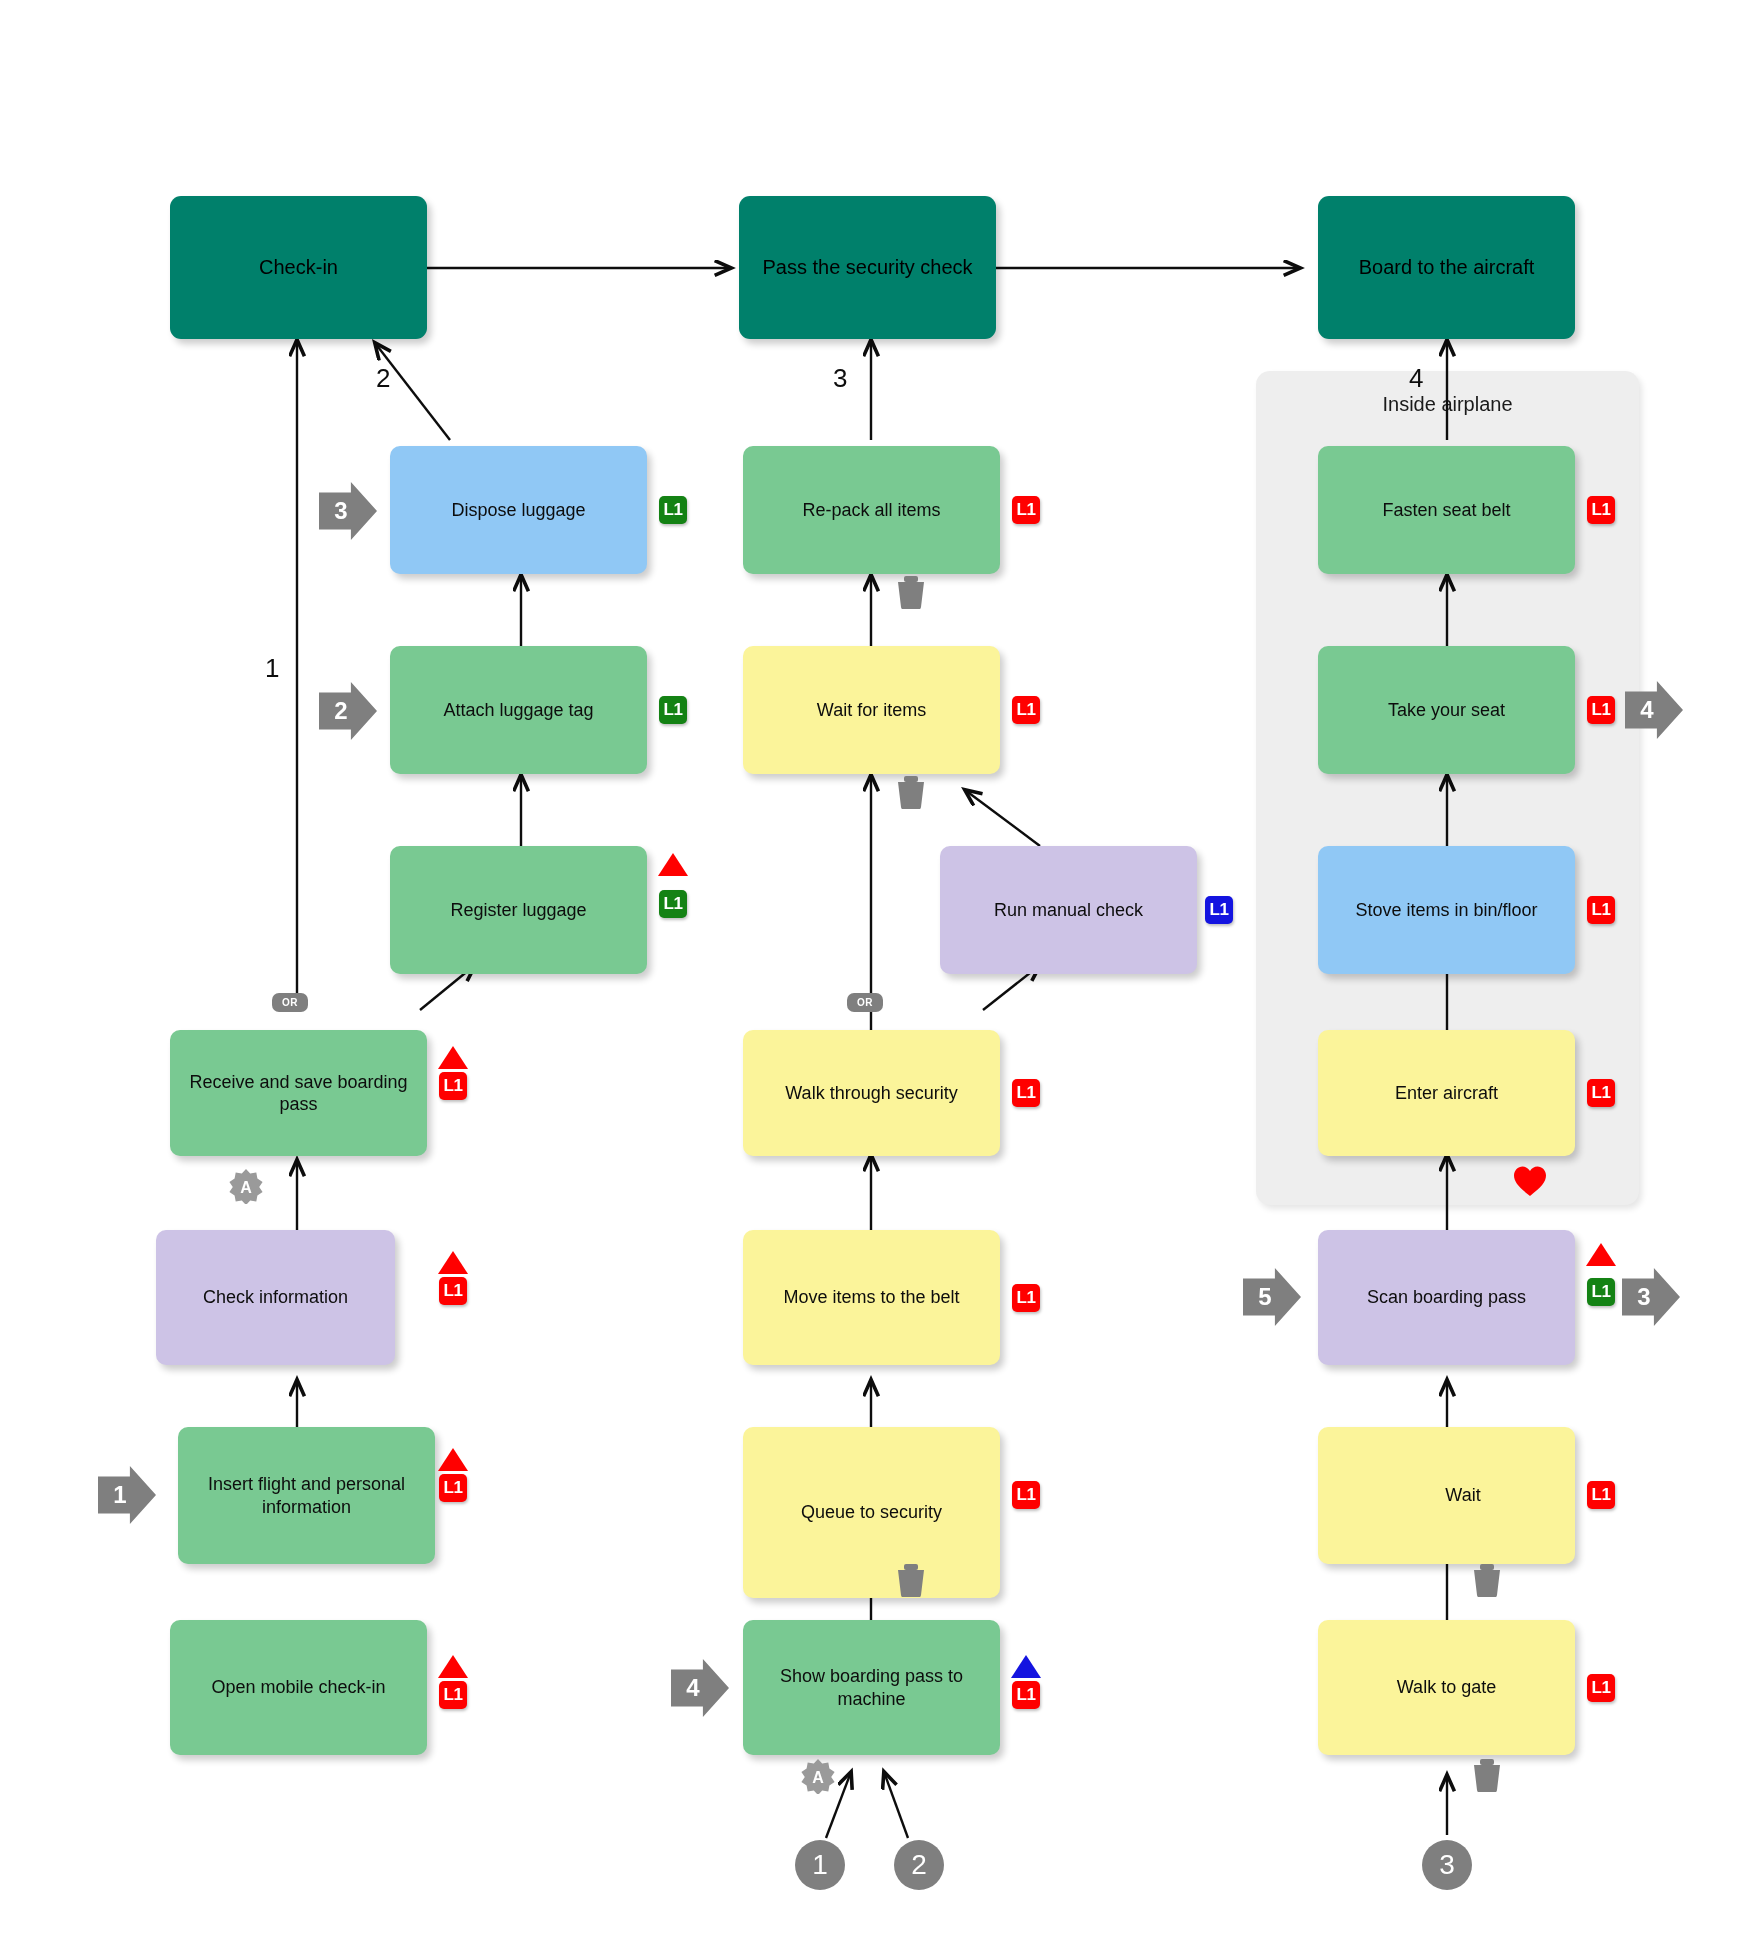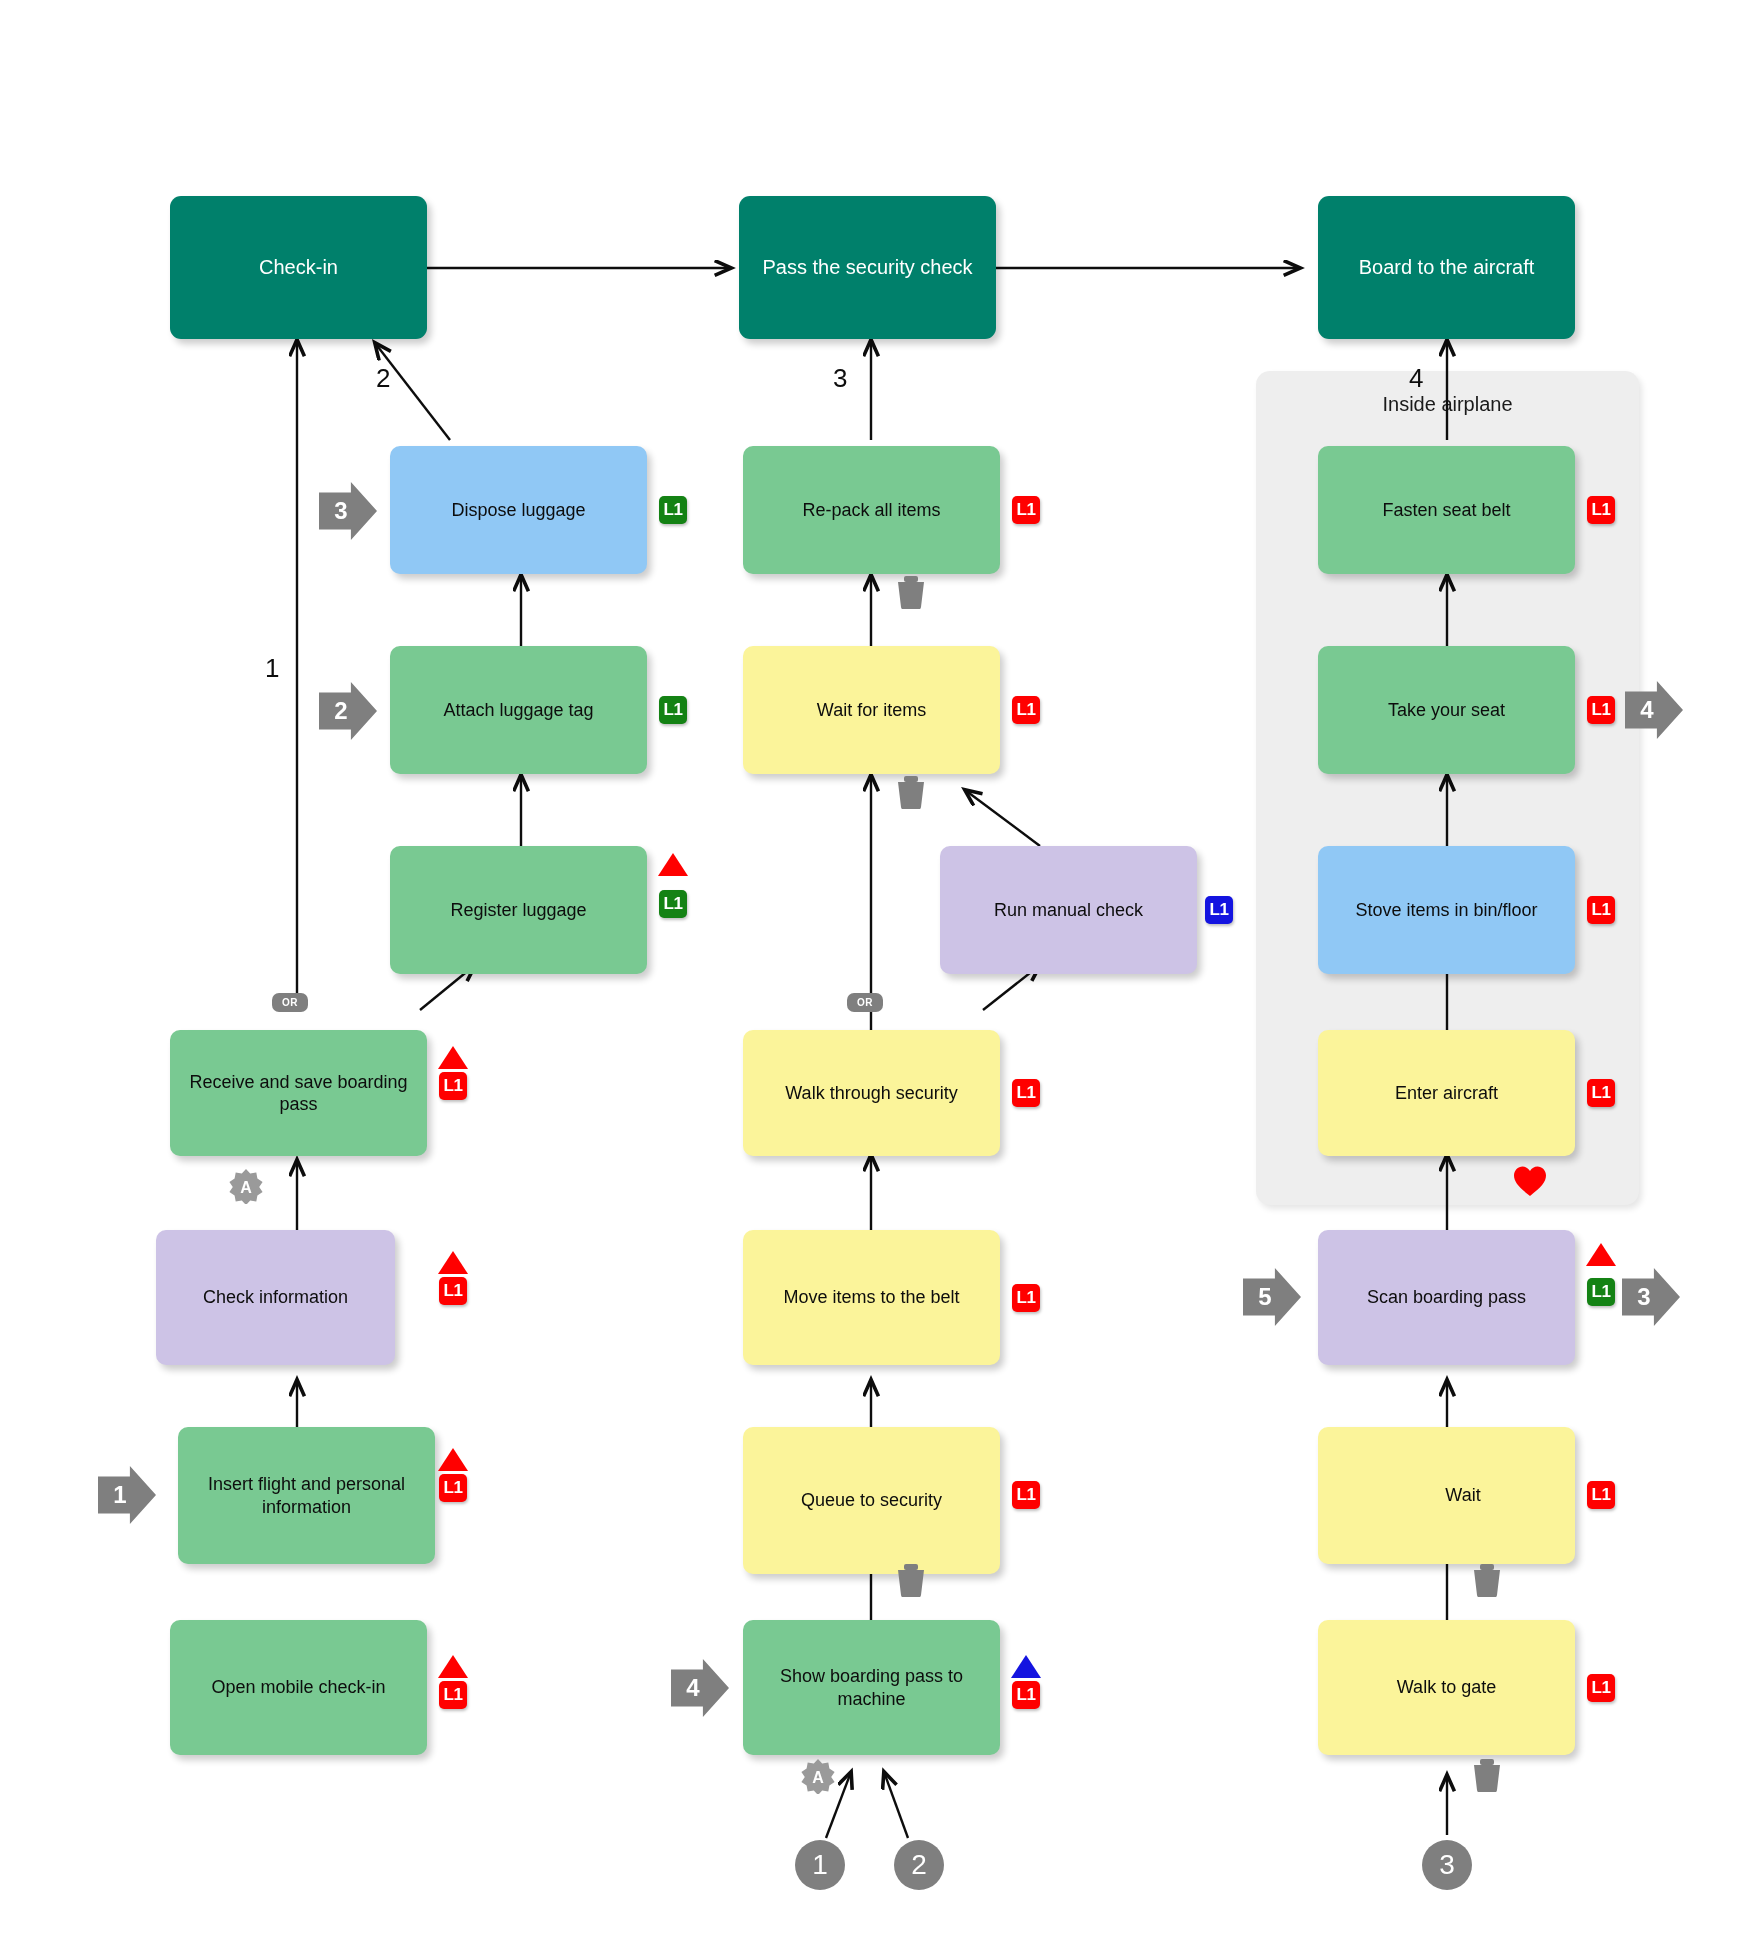--- a/index.html
+++ b/index.html
@@ -18,21 +18,21 @@
     text-align:center;
     box-sizing:border-box;
     box-shadow:4px 5px 7px rgba(0,0,0,0.20);
     font-size:18px;
     color:#0d0d0d;
     line-height:1.25;
     padding:4px 10px;
   }
   .node .lbl{display:block;width:100%;}
   .node.phase{
-    background:#00806b;color:#ffffff;font-size:20px;border-radius:11px;
+    background:#00806b;color:#000000;font-size:20px;border-radius:11px;
   }
   .node.green{background:#79c992;}
   .node.blue{background:#90c8f5;}
   .node.yellow{background:#fbf49a;}
   .node.purple{background:#cdc3e6;}
 
   
   .frame{
     position:absolute;
     background:#eeeeee;
@@ -254,21 +254,21 @@
     <span class="shape"></span>
       <span class="t">4</span>
   </div>
   <div class="gearA" style="left:800px;top:1758px;">
     <svg viewBox="0 0 36 36" width="36" height="36">
       <path fill="#9a9a9a" d="M18 1 L22.2 5.4 L28.3 4.4 L29.4 10.5 L34.6 13.9 L31.2 19 L34.6 24.1 L29.4 27.5 L28.3 33.6 L22.2 32.6 L18 37 L13.8 32.6 L7.7 33.6 L6.6 27.5 L1.4 24.1 L4.8 19 L1.4 13.9 L6.6 10.5 L7.7 4.4 L13.8 5.4 Z"></path>
       <text x="18" y="25" font-family="Liberation Sans, sans-serif" font-size="16" font-weight="bold" fill="#ffffff" text-anchor="middle">A</text>
     </svg>
   </div>
 
-  <div class="node yellow" style="left:743px;top:1427px;width:257px;height:147px;">
+  <div class="node yellow" style="left:743px;top:1427px;width:257px;height:171px;">
     <span class="lbl">Queue to security</span>
   </div>
   <div class="badge-l1 r" style="left:1012px;top:1481px;">L1</div>
   <div class="trash" style="left:896px;top:1563px;">
     <svg viewBox="0 0 30 34" width="30" height="34">
       <rect x="8" y="1" width="14" height="6" rx="2" fill="#7f7f7f"></rect>
       <path d="M2 7 h26 l-3 25 a3 3 0 0 1 -3 2.6 h-14 a3 3 0 0 1 -3 -2.6 Z" fill="#7f7f7f"></path>
     </svg>
   </div>
 

